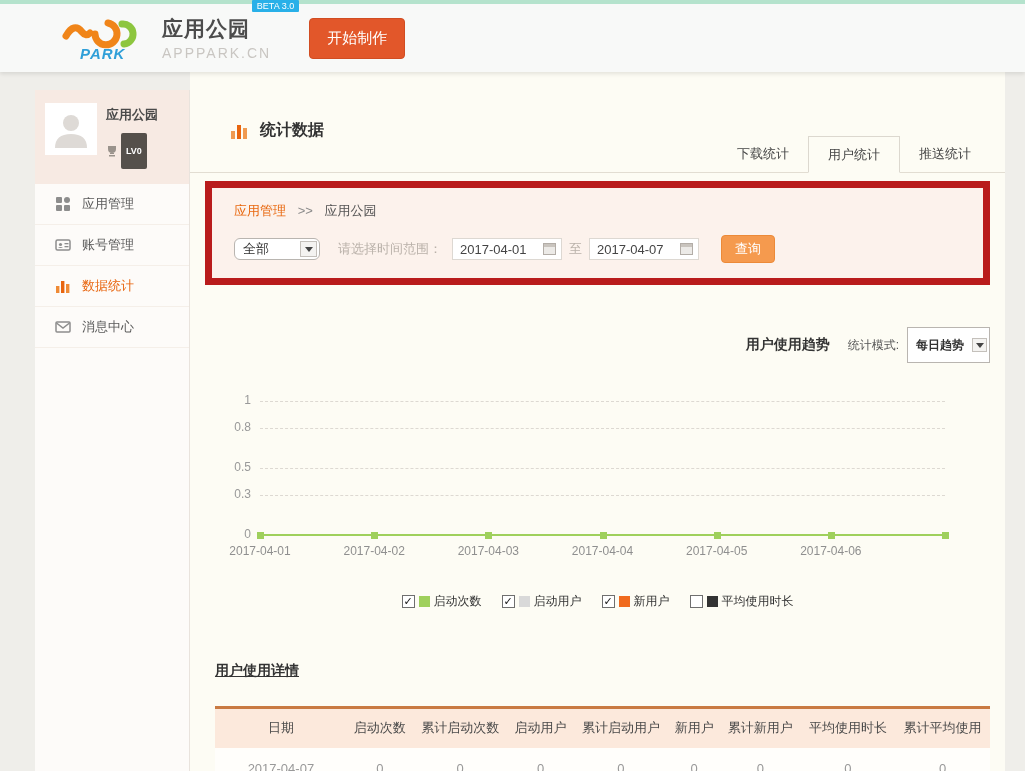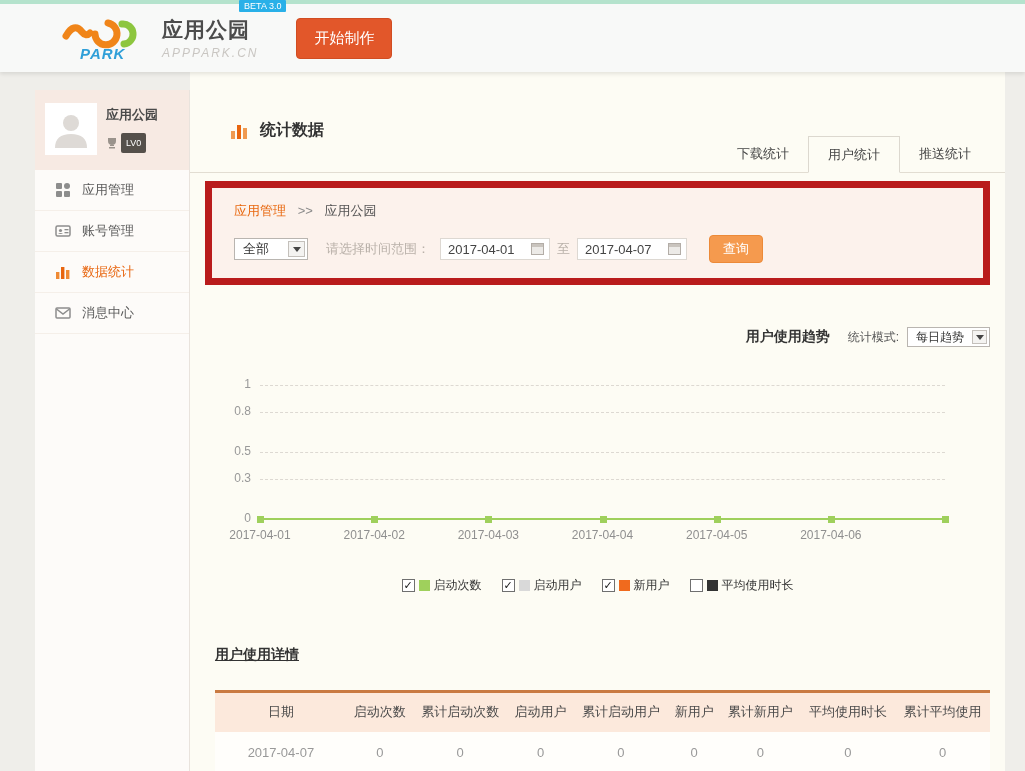--- a/index.html
+++ b/index.html
@@ -12,21 +12,21 @@
   .topbar {
     height:72px; background:#f8f9f8;
     border-top:4px solid #b5e3cd;
     box-shadow:0 2px 4px rgba(0,0,0,.10);
     display:flex; align-items:center;
     padding:0 45px 0 62px; position:relative; z-index:5;
   }
   .logo { display:flex; align-items:center; position:relative; }
   .logo-text { margin-left:8px; }
   .logo-title { font-size:21px; font-weight:bold; color:#4c4c4c; letter-spacing:1px; }
-  .logo-sub { font-size:12px; color:#c9c6c2; letter-spacing:2px; margin-top:2px; font-style:italic; }
+  .logo-sub { font-size:14px; color:#c9c6c2; letter-spacing:2px; margin-top:2px; }
   .beta-badge {
     position:absolute; top:-14px; right:-28px;
     background:#29b0e8; color:#fff; font-size:9px;
     padding:1px 5px; border-radius:1px; white-space:nowrap;
   }
   .nav { margin-left:auto; display:flex; align-items:center; gap:37px; }
   .nav-item { font-size:15px; color:#3f3f3f; cursor:pointer; white-space:nowrap; }
   .caret { display:inline-block; width:0; height:0; margin-left:5px;
     border-left:4px solid transparent; border-right:4px solid transparent;
     border-top:5px solid #555; vertical-align:middle; }
@@ -40,21 +40,21 @@
   
   .sidebar {
     width:155px; margin-top:18px; background:#fdfbf9;
     border-right:1px solid #e9e3dd; flex-shrink:0;
   }
   .profile { background:#f7eae3; padding:13px 10px 15px 10px; display:flex; }
   .avatar { width:52px; height:52px; background:#fff; display:flex; align-items:center; justify-content:center; }
   .profile-right { margin-left:9px; padding-top:3px; }
   .profile-name { font-size:13px; font-weight:bold; color:#4a4a4a; }
   .badge-row { margin-top:9px; display:flex; align-items:center; gap:3px; }
-  .level-pill { background:#55504b; color:#fff; font-size:9px; padding:5px 5px; border-radius:2px; font-weight:normal; }
+  .level-pill { background:#55504b; color:#fff; font-size:9px; padding:13px 5px; border-radius:2px; font-weight:bold; }
   .menu-item {
     display:flex; align-items:center; gap:11px;
     padding:11px 8px 11px 20px; font-size:13px; color:#5a5a5a;
     border-bottom:1px solid #f5efe9; cursor:pointer;
   }
   .menu-item.active { color:#e8650f; }
   .micon { width:16px; height:16px; flex-shrink:0; }
   
   .main { flex:1; background:#fdfcf4; position:relative; }
   .title-row { display:flex; align-items:center; gap:12px; padding:48px 0 0 40px; }
@@ -227,21 +227,21 @@
       <div class="tab">推送统计</div>
     </div>
 
     <div class="filter-panel">
       <div class="breadcrumb">
         <span class="crumb-link">应用管理</span>
         <span class="crumb-sep">&gt;&gt;</span>
         <span class="crumb-cur">应用公园</span>
       </div>
       <div class="filter-row">
-        <div class="select" style="width:74px;">
+        <div class="select" style="width:86px;border-radius:6px;">
           <span class="sel-val">全部</span>
           <span class="sel-arrow-box">
               <span class="sel-arrow"></span>
             </span>
         </div>
         <span class="range-label">请选择时间范围：</span>
         <div class="date-input">
           <span>2017-04-01</span>
           <span class="cal-icon"></span>
         </div>
@@ -250,21 +250,21 @@
           <span>2017-04-07</span>
           <span class="cal-icon"></span>
         </div>
         <button class="query-btn">查询</button>
       </div>
     </div>
 
     <div class="trend-head">
       <span class="section-title">用户使用趋势</span>
       <span class="mode-label">统计模式:</span>
-      <div class="select" style="height:20px;">
+      <div class="select" style="height:36px;font-weight:bold;">
         <span class="sel-val" style="font-size:12px;">每日趋势</span>
         <span class="sel-arrow-box" style="height:14px;width:15px;">
             <span class="sel-arrow"></span>
           </span>
       </div>
     </div>
 
     <div class="chart">
       <div class="plot">
           <div class="gridline" style="top: 70%;"></div>

